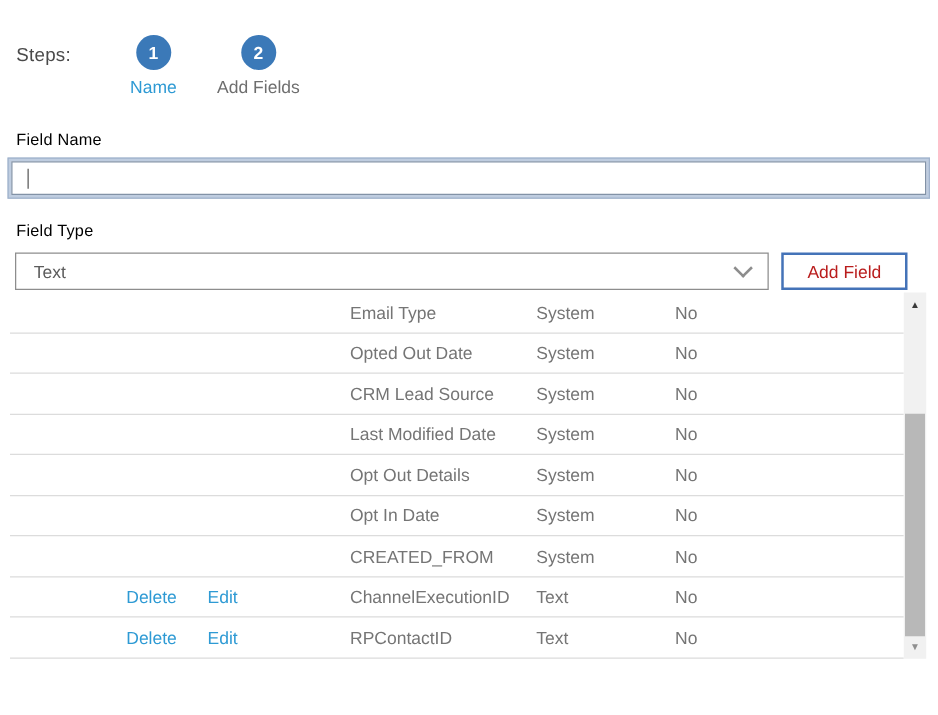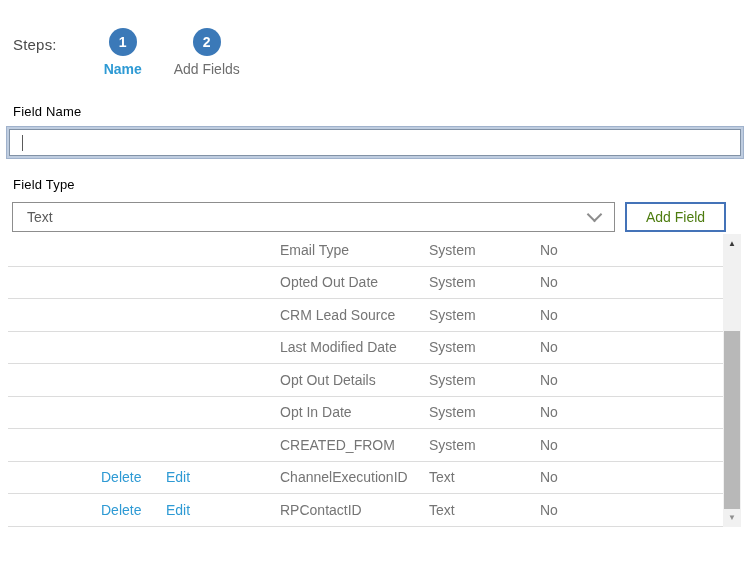--- a/index.html
+++ b/index.html
@@ -12,21 +12,21 @@
   .steps-label { font-size: 15px; color: #4a4a4a; margin: 8px 0 0 4px; letter-spacing: 0.2px; }
   .step { display: flex; flex-direction: column; align-items: center; width: 84px; }
   .step:first-of-type { margin-left: 24px; }
   .step-circle {
     width: 28px; height: 28px; border-radius: 50%;
     background: #3b79b8; color: #ffffff;
     font-size: 14px; font-weight: bold;
     display: flex; align-items: center; justify-content: center;
   }
   .step-label { margin-top: 5px; font-size: 14px; white-space: nowrap; }
-  .step-label.active { color: #2e9ad4; font-weight: bold; }
+  .step-label.active { color: #2e9ad4; }
   .step-label.inactive { color: #6e6e6e; }
 
   
   .form-label { font-size: 13px; color: #000000; margin-left: 4px; letter-spacing: 0.2px; }
   .lbl-field-name { margin-top: 27px; }
   .lbl-field-type { margin-top: 18px; }
   .lbl-db-fields  { margin-top: 19px; }
 
   
   .input-focus-ring {
@@ -48,21 +48,21 @@
     padding: 0 14px; cursor: pointer;
   }
   .select-value { font-size: 14px; color: #5c5c5c; }
   .chevron {
     width: 11px; height: 11px; margin-top: -6px;
     border-right: 2px solid #8d8d8d; border-bottom: 2px solid #8d8d8d;
     transform: rotate(45deg);
   }
   .add-field-btn {
     width: 101px; height: 30px; margin-left: 10px;
-    background: #ffffff; border: 2px solid #4473b8; color: #4d7c0f;
+    background: #ffffff; border: 2px solid #4473b8; color: #b91c1c;
     font-size: 14px; font-family: "Liberation Sans", sans-serif; cursor: pointer;
   }
 
   
   .table-wrap { display: flex; margin-top: 2px; margin-left: -1px; }
   .t-body { flex: 1; }
   .t-row {
     height: 32.5px; display: flex; align-items: center;
     border-bottom: 1px solid #dcdcdc; font-size: 14px; color: #757575; justify-content: center;
   }

